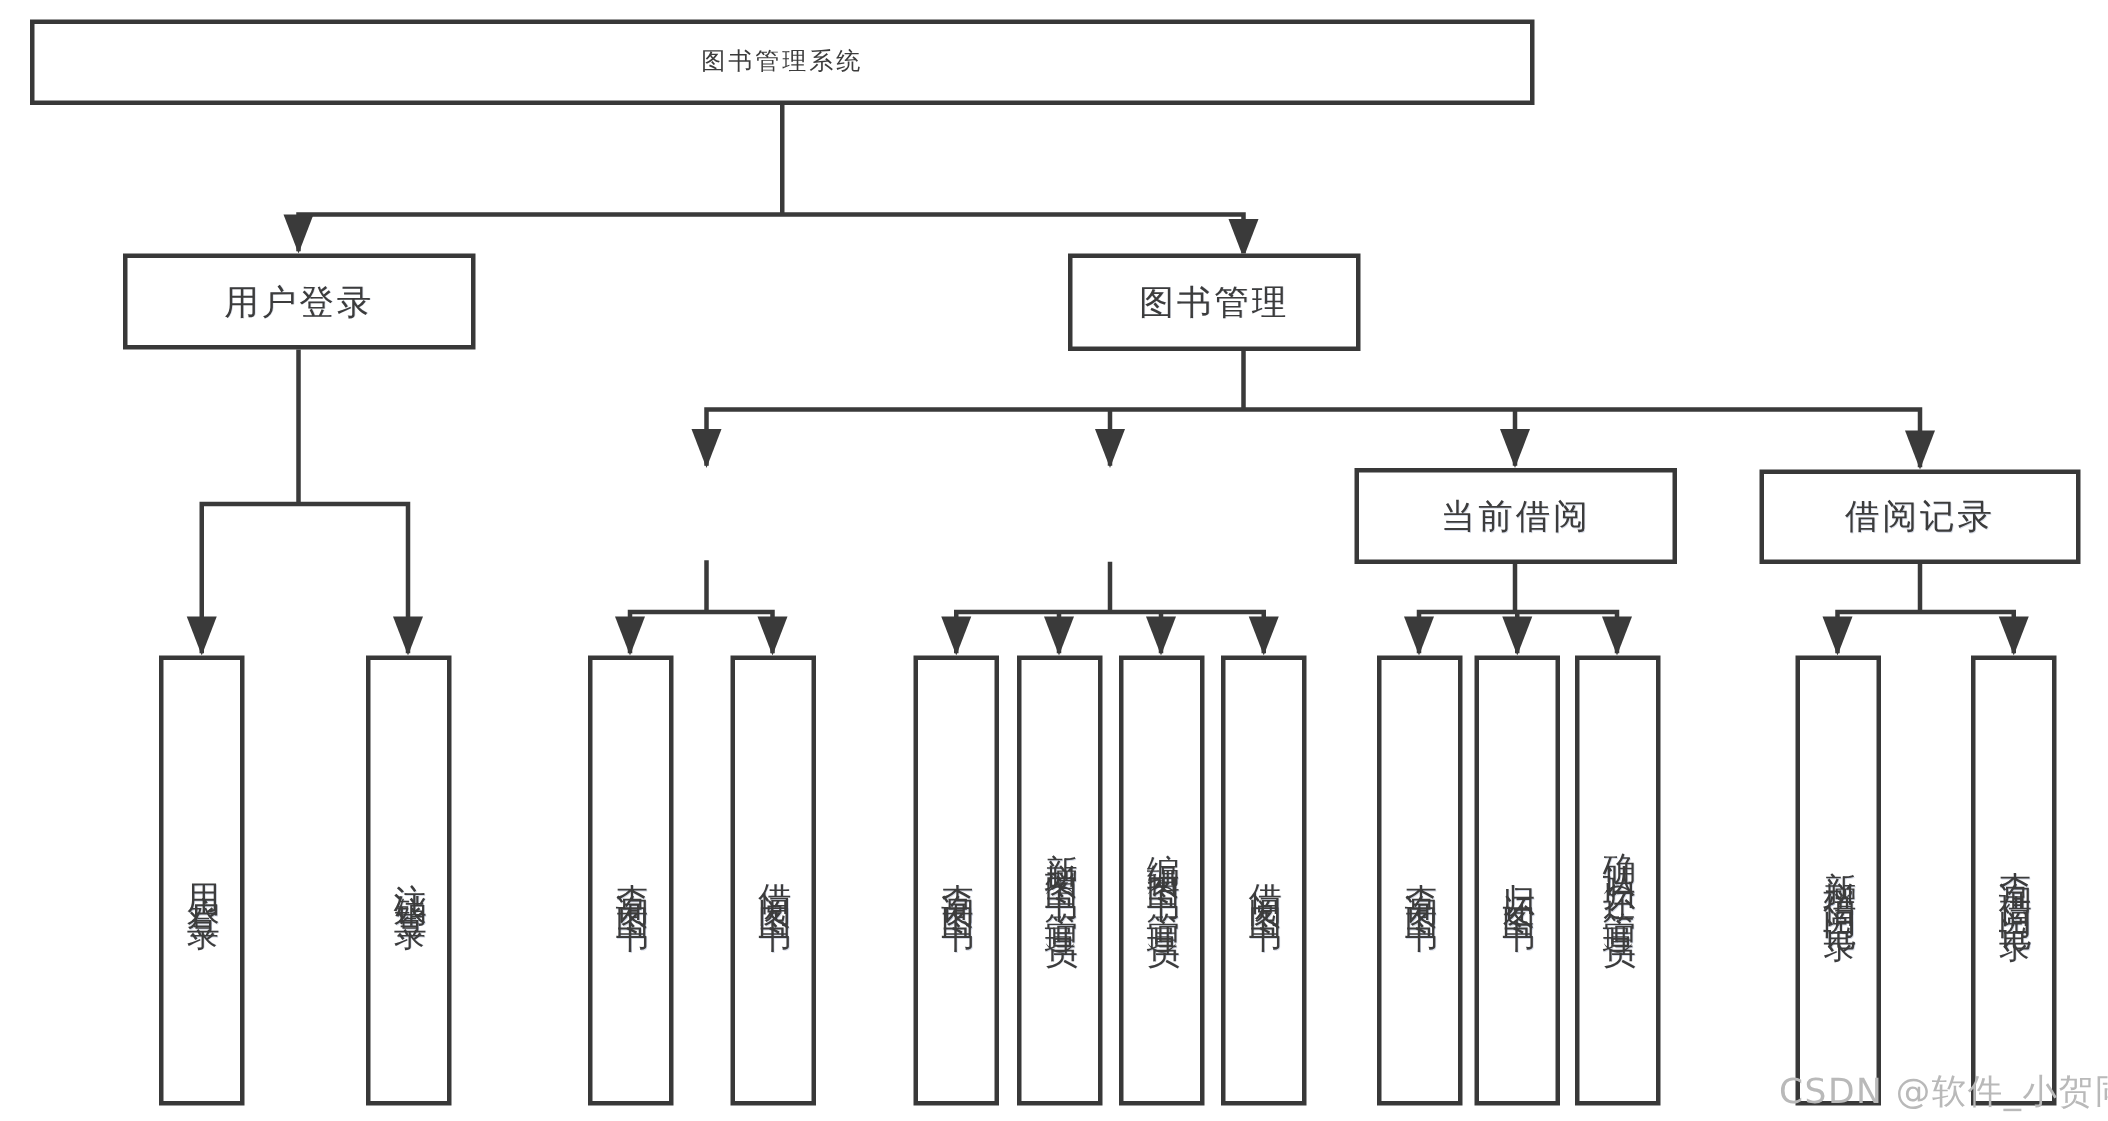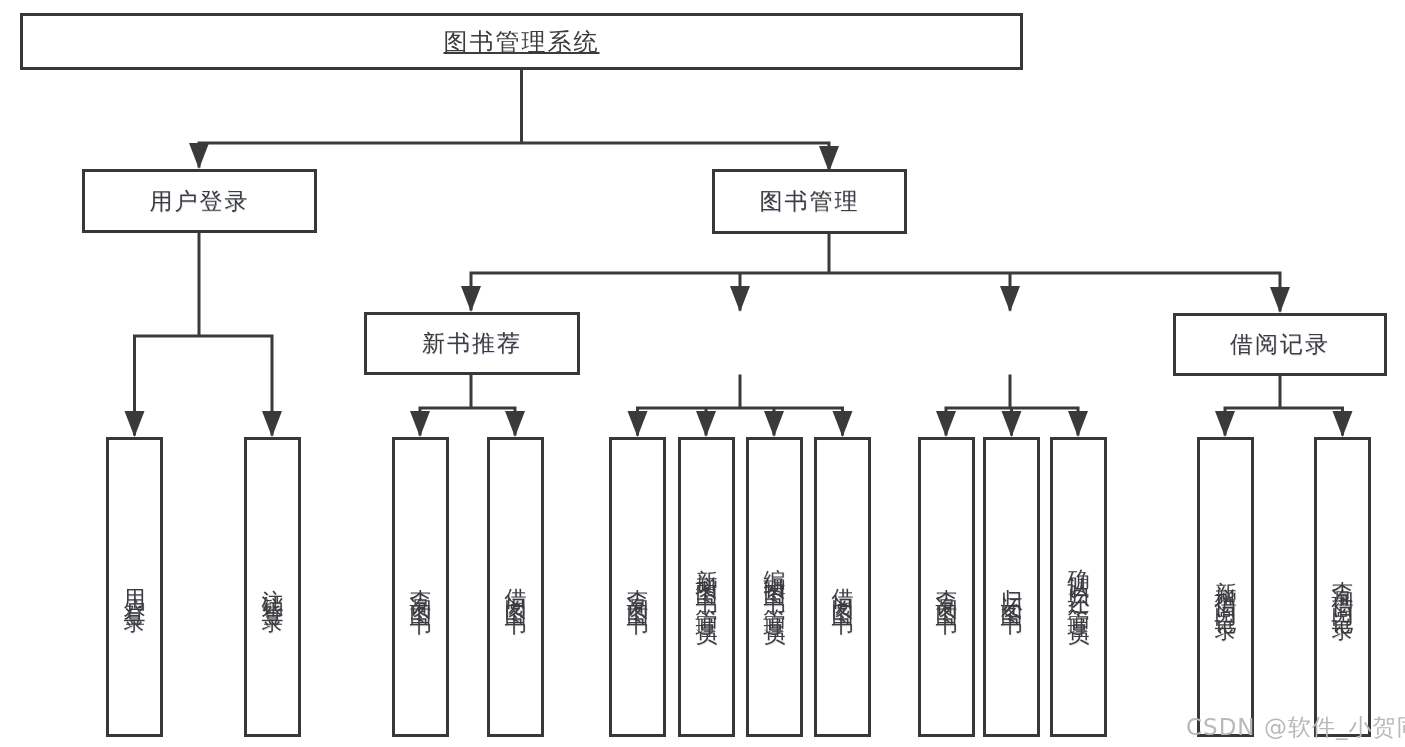--- a/index.html
+++ b/index.html
@@ -37,23 +37,22 @@
   }
   .node .lbl {
     white-space: nowrap;
   }
   .h-node .lbl {
     font-size: 23px;
     letter-spacing: 2px;
     text-shadow: 0.5px 0.5px 0 rgba(90,110,160,0.25);
   }
   .root-node .lbl {
-    font-size: 24px;
+    font-size: 16px;
     letter-spacing: 2px;
-    text-decoration: underline;
   }
   .v-node {
     width: 57px;
     height: 300px;
   }
   .v-node .lbl {
     writing-mode: vertical-rl;
     text-orientation: mixed;
     font-size: 22px;
     letter-spacing: 8px;
@@ -113,22 +112,22 @@
     <span class="lbl">图书管理系统</span>
   </div>
 
   <div class="node h-node" style="left:82px; top:169px; width:235px; height:64px;">
     <span class="lbl">用户登录</span>
   </div>
   <div class="node h-node" style="left:712px; top:169px; width:195px; height:65px;">
     <span class="lbl">图书管理</span>
   </div>
 
-  <div class="node h-node" style="left:364px; top:312px; width:216px; height:63px;">
-    <span class="lbl">新书推荐</span>
+  <div class="node h-node" style="left:903px; top:312px; width:215px; height:64px;">
+    <span class="lbl">当前借阅</span>
   </div>
   <div class="node h-node" style="left:1173px; top:313px; width:214px; height:63px;">
     <span class="lbl">借阅记录</span>
   </div>
 
   <div class="node v-node" style="left:106px; top:437px;">
     <span class="lbl">用户登录</span>
   </div>
   <div class="node v-node" style="left:244px; top:437px;">
     <span class="lbl">注销登录</span>

